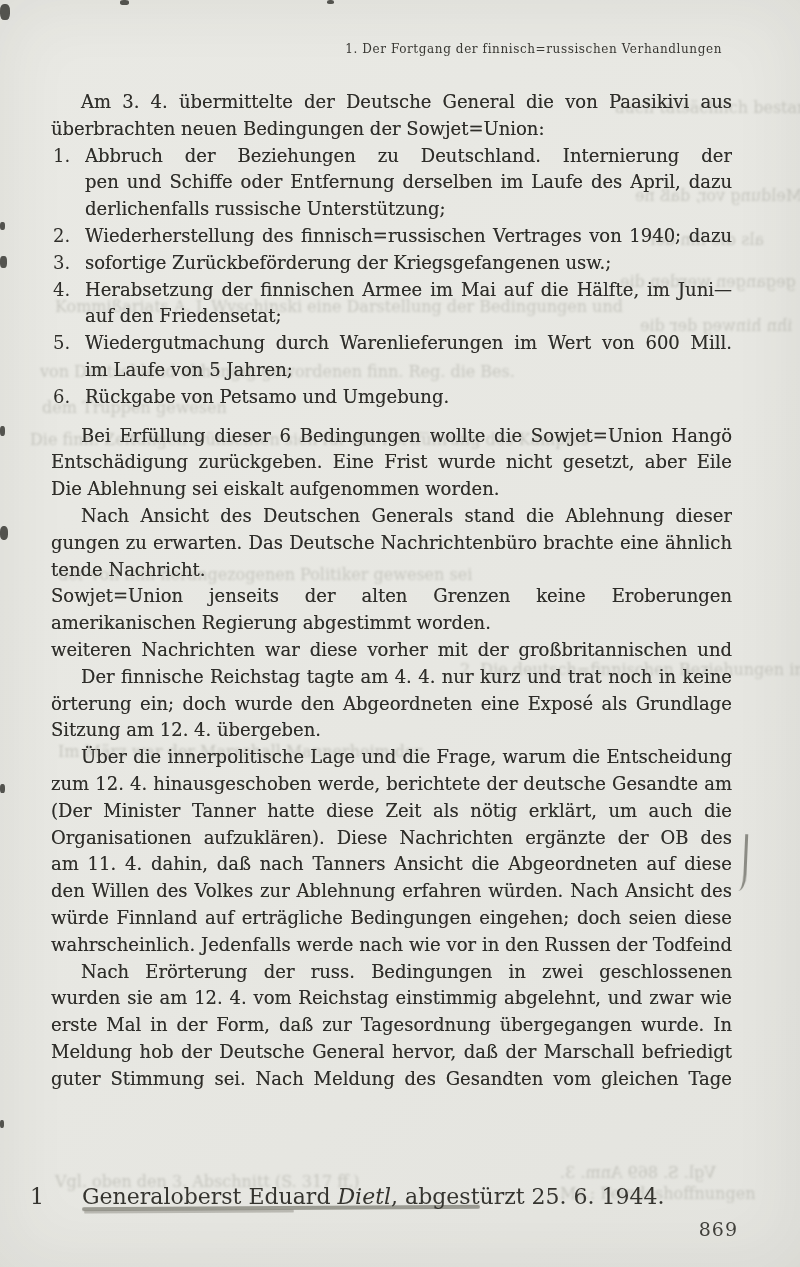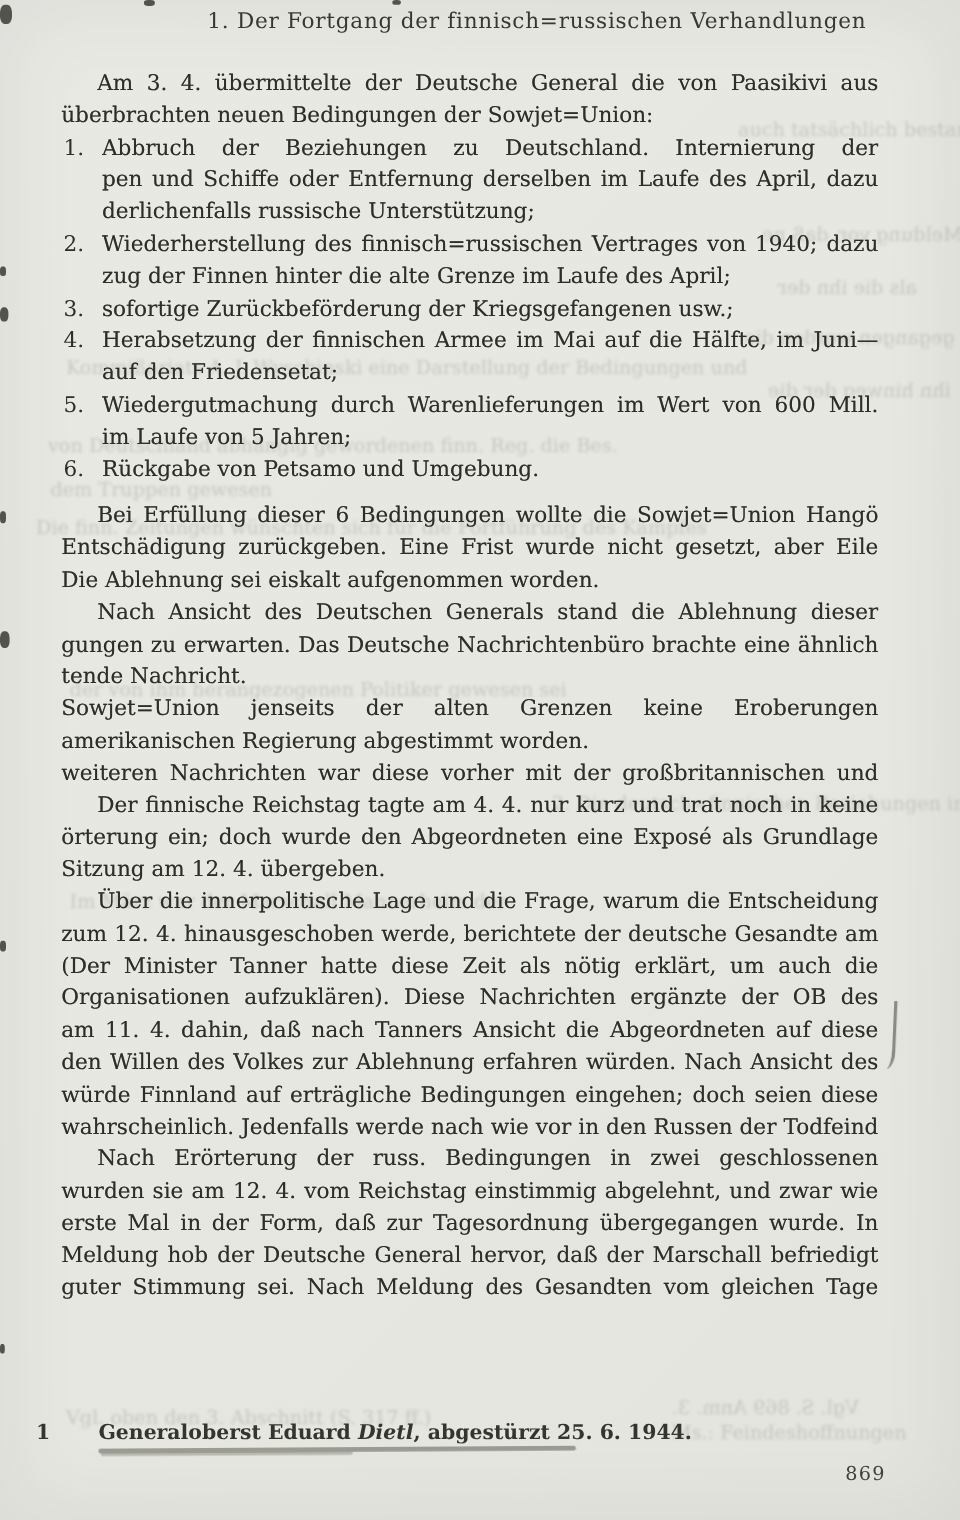--- a/index.html
+++ b/index.html
@@ -12,25 +12,25 @@
     overflow: hidden;
     font-family: "DejaVu Serif", "Liberation Serif", serif;
     color: #2e2d29;
   }
   .content {
     position: absolute;
     left: 8px; top: 0;
     width: 724px;
   }
   .heading {
-    margin-top: 4px;
+    margin-top: 36px;
     height: 27px; line-height: 27px;
     text-align: right;
     padding-right: 10px;
-    font-size: 18px;
+    font-size: 12px;
     letter-spacing: 0.6px;
     color: #383732;
   }
   .blocks { margin-top: 26px; }
   .block { position: relative; margin-left: 43px; }
   .block.item { padding-left: 34px; }
   .block.gap-after { margin-bottom: 12px; }
   .marker {
     position: absolute; left: 2px; top: 0;
     height: 26.8px; line-height: 26.8px;
@@ -49,24 +49,23 @@
   .line.short::after { content: none; }
   .line.indent { text-indent: 30px; }
   .sup { font-size: 11px; position: relative; top: -6px; padding-left: 2px; }
   .pencil-underline {
     border-bottom: 3px solid rgba(125,124,115,0.8);
     padding-bottom: 11px;
   }
   .footnote {
     position: absolute;
     left: 30px; top: 1184px;
-    font-size: 17px;
+    font-size: 22px;
     color: #35342f;
     white-space: nowrap;
-    font-weight: bold;
   }
   .footnote .fn-marker { display: inline-block; width: 16px; }
   .footnote .fn-text { margin-left: 36px; }
   .footnote .italic { font-style: italic; }
   .fn-underline {
     position: absolute;
     left: 82px; top: 1206px;
     width: 398px; height: 4px;
     background: rgba(130,129,120,0.75);
     border-radius: 2px;
@@ -87,21 +86,21 @@
     left: 734px; top: 834px;
     width: 10px; height: 57px;
     border-right: 3px solid rgba(110,109,101,0.75);
     border-radius: 0 0 60% 0 / 0 0 30% 0;
     transform: rotate(2.5deg);
     filter: blur(0.3px);
   }
   .page-number {
     position: absolute;
     right: 62px; top: 1218px;
-    font-size: 16px;
+    font-size: 19px;
     letter-spacing: 1px;
     color: #403f3a;
   }
   .ghost {
     position: absolute;
     font-size: 16px;
     color: #a6a69d;
     opacity: 0.5;
     filter: blur(1.3px);
     white-space: nowrap;
@@ -133,21 +132,20 @@
         </div>
         <div class="block item">
           <span class="marker">1.</span>
           <div class="line"><span>Abbruch der Beziehungen zu Deutschland. Internierung der deutschen Trup=</span></div>
           <div class="line"><span>pen und Schiffe oder Entfernung derselben im Laufe des April, dazu erfor=</span></div>
           <div class="line short"><span>derlichenfalls russische Unterstützung;</span></div>
         </div>
         <div class="block item">
           <span class="marker">2.</span>
           <div class="line"><span>Wiederherstellung des finnisch=russischen Vertrages von 1940; dazu Rück=</span></div>
-          <div class="line short"><span>zug der Finnen hinter die alte Grenze im Laufe des April;</span></div>
         </div>
         <div class="block item">
           <span class="marker">3.</span>
           <div class="line short"><span>sofortige Zurückbeförderung der Kriegsgefangenen usw.;</span></div>
         </div>
         <div class="block item">
           <span class="marker">4.</span>
           <div class="line"><span>Herabsetzung der finnischen Armee im Mai auf die Hälfte, im Juni—Juli</span></div>
           <div class="line short"><span>auf den Friedensetat;</span></div>
         </div>

